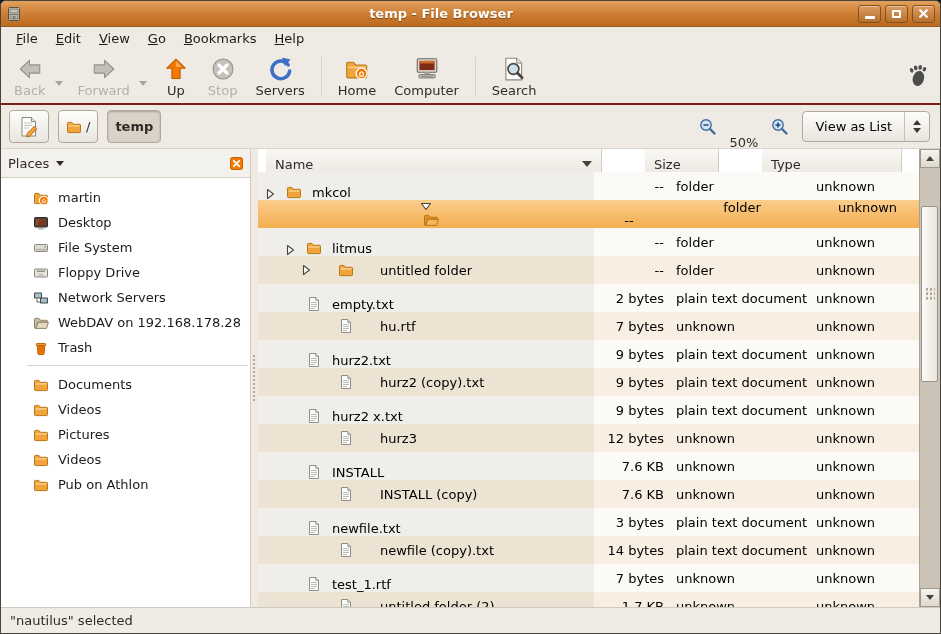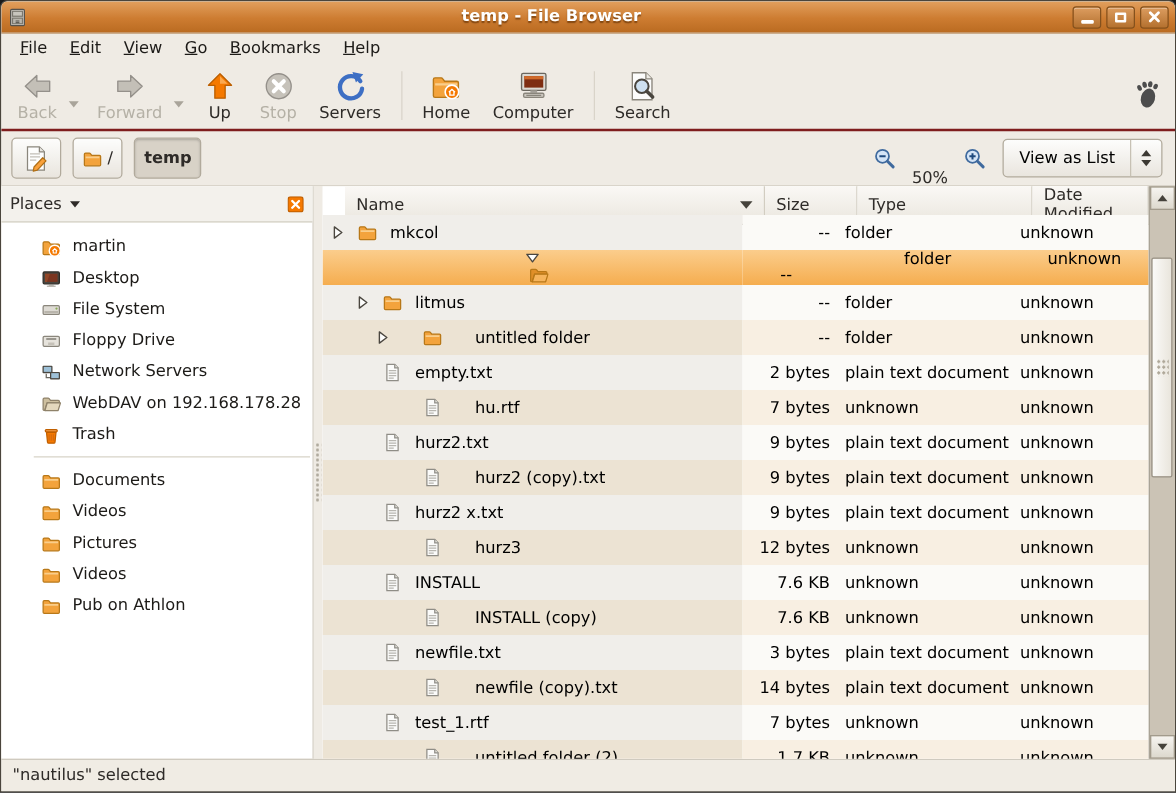--- a/index.html
+++ b/index.html
@@ -69,35 +69,35 @@
   .side-close{margin-left:auto;display:flex;}
   .side-list{flex:1;padding-top:7px;overflow:hidden;padding-left:24px;}
   .side-item{height:25px;display:flex;align-items:center;gap:9px;padding-left:8px;font-size:13px;color:#1d1b18;}
   .side-item .s-icon{width:16px;height:16px;display:flex;}
   .side-sep{height:1px;background:#d8d3c8;margin:5px 2px 6px 2px;}
   .splitter{width:7px;flex:0 0 7px;background:#efebe4;position:relative;}
   .splitter .grip{position:absolute;left:1px;top:50%;margin-top:-24px;width:5px;height:48px;
     background:radial-gradient(#b1ab9e 1px,transparent 1.3px);background-size:4px 4px;}
   
   .listpane{flex:1;position:relative;background:#fff;min-width:0;}
-  .list-header{position:absolute;top:0;left:18px;right:21px;height:23px;display:grid;
-    grid-template-columns:336px 74px 140px 1fr;}
+  .list-header{position:absolute;top:0;left:8px;right:21px;height:23px;display:grid;
+    grid-template-columns:336px 74px 140px 1fr;gap:43px;}
   .hcell{background:linear-gradient(#faf8f5,#eae6de);border-right:1px solid #d2cdc1;
     border-bottom:1px solid #a9a396;display:flex;align-items:center;padding:0 9px;
     font-size:13px;color:#2e2b28;}
   .sort-arrow{margin-left:auto;width:0;height:0;border-left:5px solid transparent;
     border-right:5px solid transparent;border-top:6px solid #45423b;}
   .rows{position:absolute;top:23px;left:0;right:21px;bottom:0;overflow:hidden;}
   .row{height:28px;display:grid;grid-template-columns:336px 74px 140px 1fr;font-size:13px;color:#000;}
   .row>div{display:flex;align-items:center;overflow:hidden;white-space:nowrap;}
   .c-name{padding-left:0;}
   .c-size{justify-content:flex-end;padding-right:4px;}
   .c-type{padding-left:8px;}
   .c-date{padding-left:8px;}
-  .row.a .c-name{background:var(--stripe-light-name,#f0eeea);}
+  .row.a .c-name{background:var(--stripe-light-name,#f0eeea);align-items:flex-end;}
   .row.a .c-rest{background:var(--stripe-light,#fbfaf7);}
   .row.b .c-name{background:var(--stripe-tan-name,#ece3d3);gap:16px;}
   .row.b .c-rest{background:var(--stripe-tan,#f8efe2);}
   .row.sel>div{background:linear-gradient(180deg,#fbcd8c,var(--selection,#f5ad4f));flex-direction:column;}
   .indent{flex:0 0 auto;}
   .expander{width:12px;height:12px;flex:0 0 12px;display:flex;}
   .row-icon{width:16px;height:16px;flex:0 0 16px;margin-left:10px;display:flex;}
   .row-label{margin-left:10px;}
   
   .vscrollbar{position:absolute;top:0;right:0;width:21px;height:100%;background:#cbc3b5;

